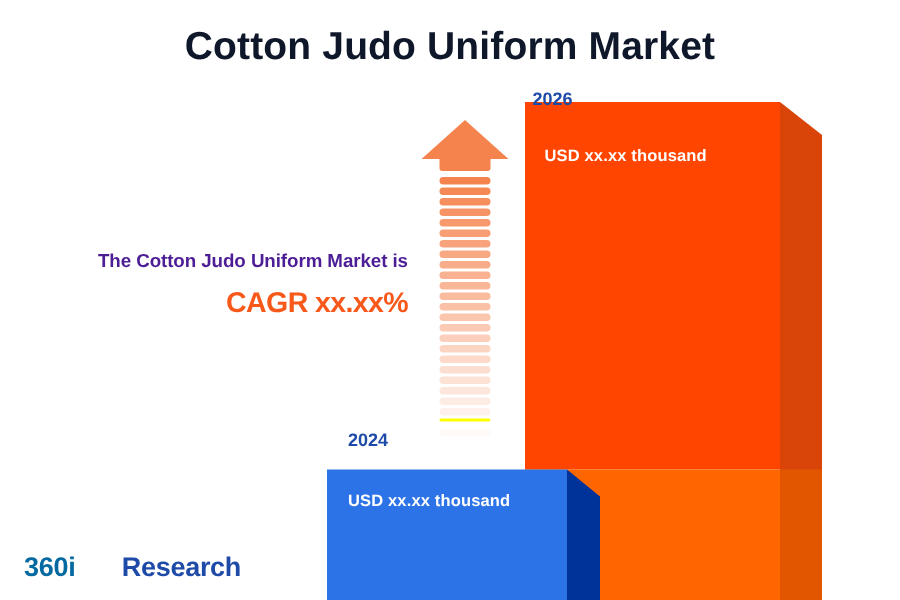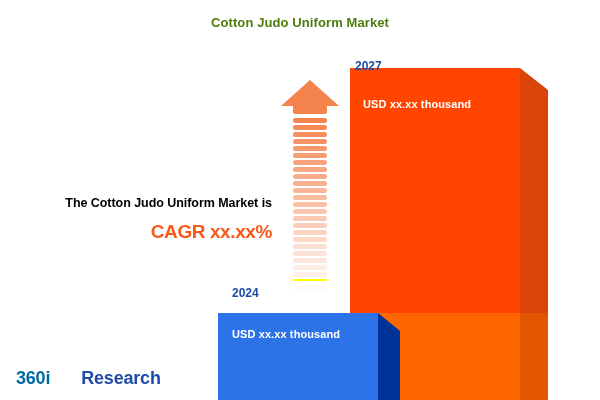--- a/index.html
+++ b/index.html
@@ -9,22 +9,22 @@
     font-family:"Liberation Sans", sans-serif;
     overflow:hidden;
     position:relative;
   }
   #canvas{position:relative;width:600px;height:400px;overflow:hidden;background:#fff;}
 
   
   .title{
     position:absolute;left:0;top:15px;width:600px;
     text-align:center;
-    font-size:13px;font-weight:bold;
-    color:#4d7c0f;
+    font-size:26px;font-weight:bold;
+    color:#0f172a;
     letter-spacing:.1px;
     white-space:nowrap;
   }
 
   
   .bar-layer{position:absolute;left:0;top:0;width:600px;height:400px;}
 
   
   .bar2032-front-top{
     position:absolute;left:350px;top:68px;width:170px;height:245px;
@@ -94,24 +94,23 @@
     position:absolute;left:12px;width:34px;height:5px;
     border-radius:2.5px;
   }
 
   
   .statement{
     position:absolute;left:18px;top:166px;width:254px;
     text-align:right;
   }
   .statement-line{
-    font-size:12.5px;font-weight:bold;color:#000000;
+    font-size:12.5px;font-weight:bold;color:#4c1d95;
     line-height:16px;
     letter-spacing:-.05px;
-    margin-top:29px;
   }
   .cagr{
     margin-top:6px;
     font-size:19px;font-weight:bold;color:#f8591a;
     line-height:30px;
     letter-spacing:-.4px;
     white-space:nowrap;
   }
 
   
@@ -135,21 +134,21 @@
 
     <div class="bar2032-front-top"></div>
     <div class="bar2032-front-bot"></div>
     <div class="bar2032-side"></div>
     <div class="bar2032-side-lower"></div>
 
     <div class="bar2024-front"></div>
     <div class="bar2024-side"></div>
   </div>
 
-  <div class="year-label year2032">2027</div>
+  <div class="year-label year2032">2026</div>
   <div class="year-label year2024">2024</div>
 
   <div class="bar-value value2032">USD xx.xx thousand</div>
   <div class="bar-value value2024">USD xx.xx thousand</div>
 
   <div class="arrow-wrap">
     <div class="arrow-head">
       <div class="tri"></div>
       <div class="neck"></div>
     </div>

